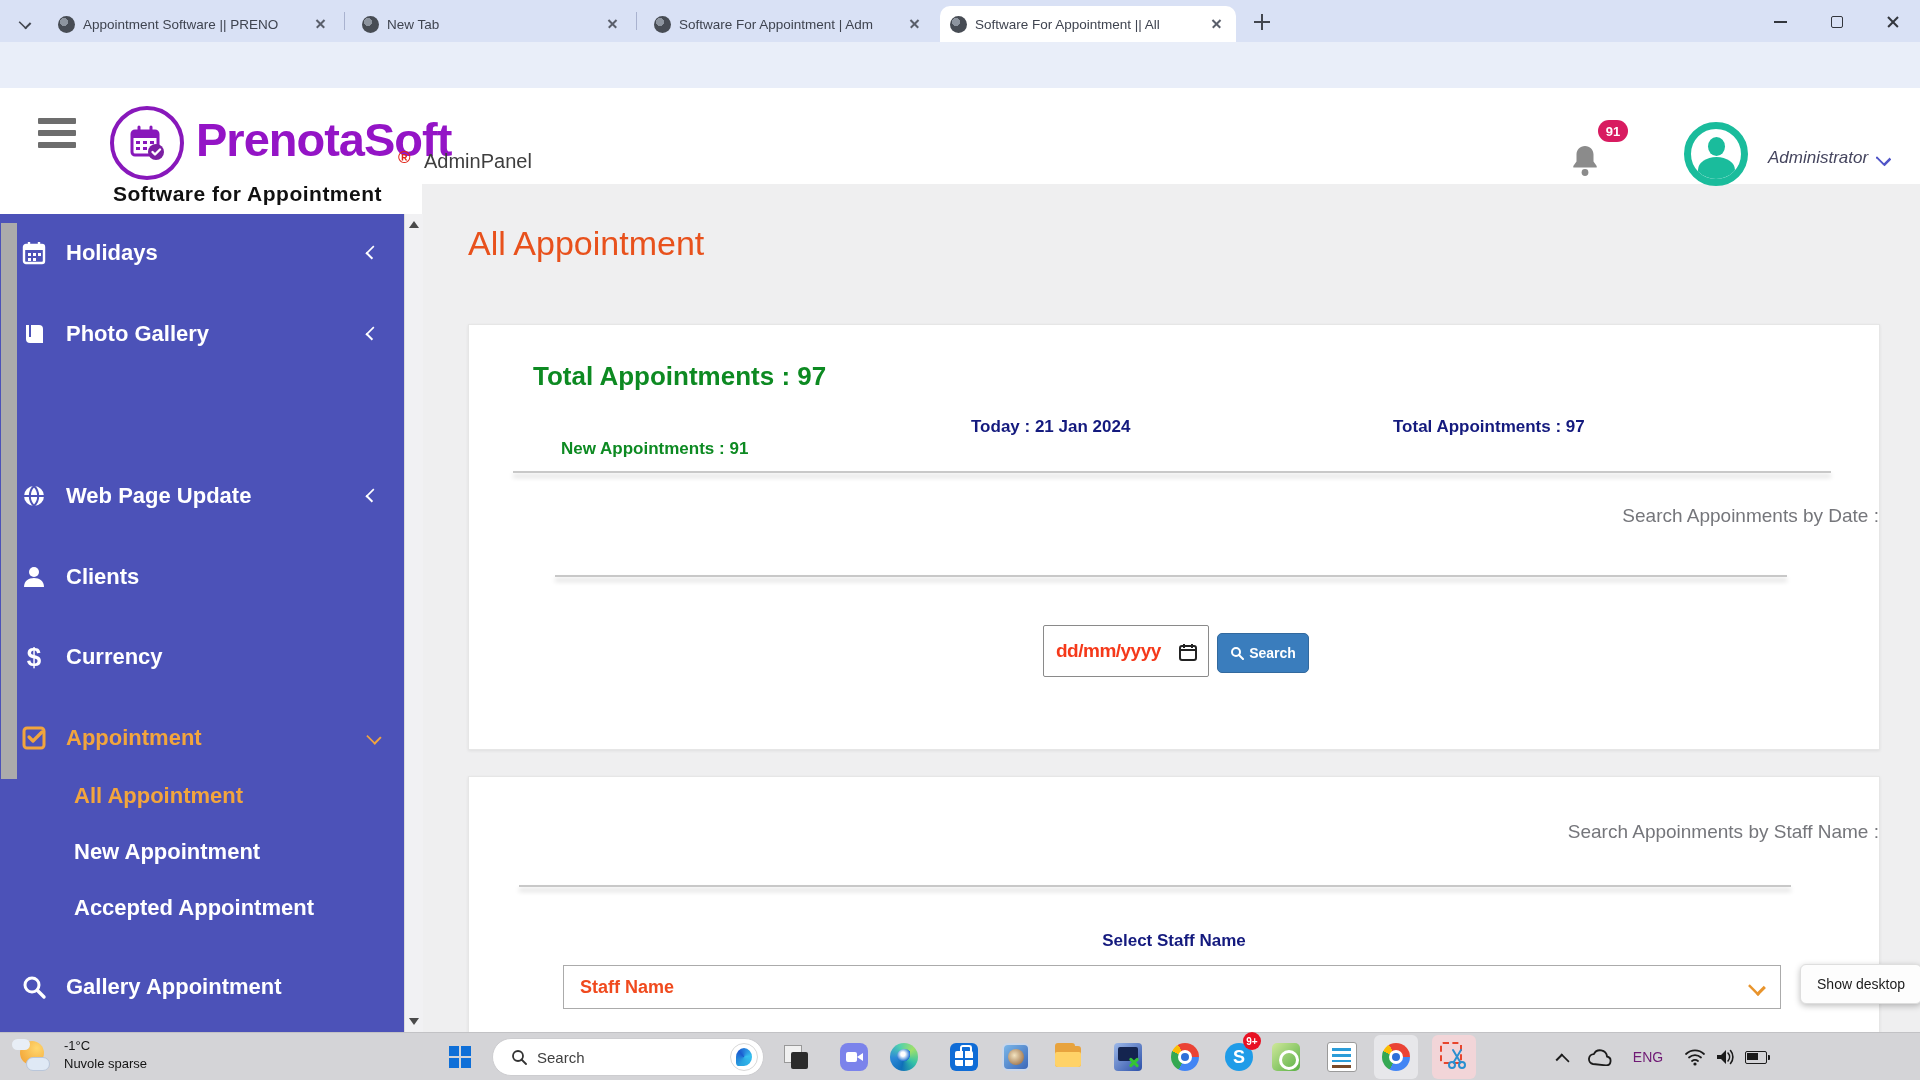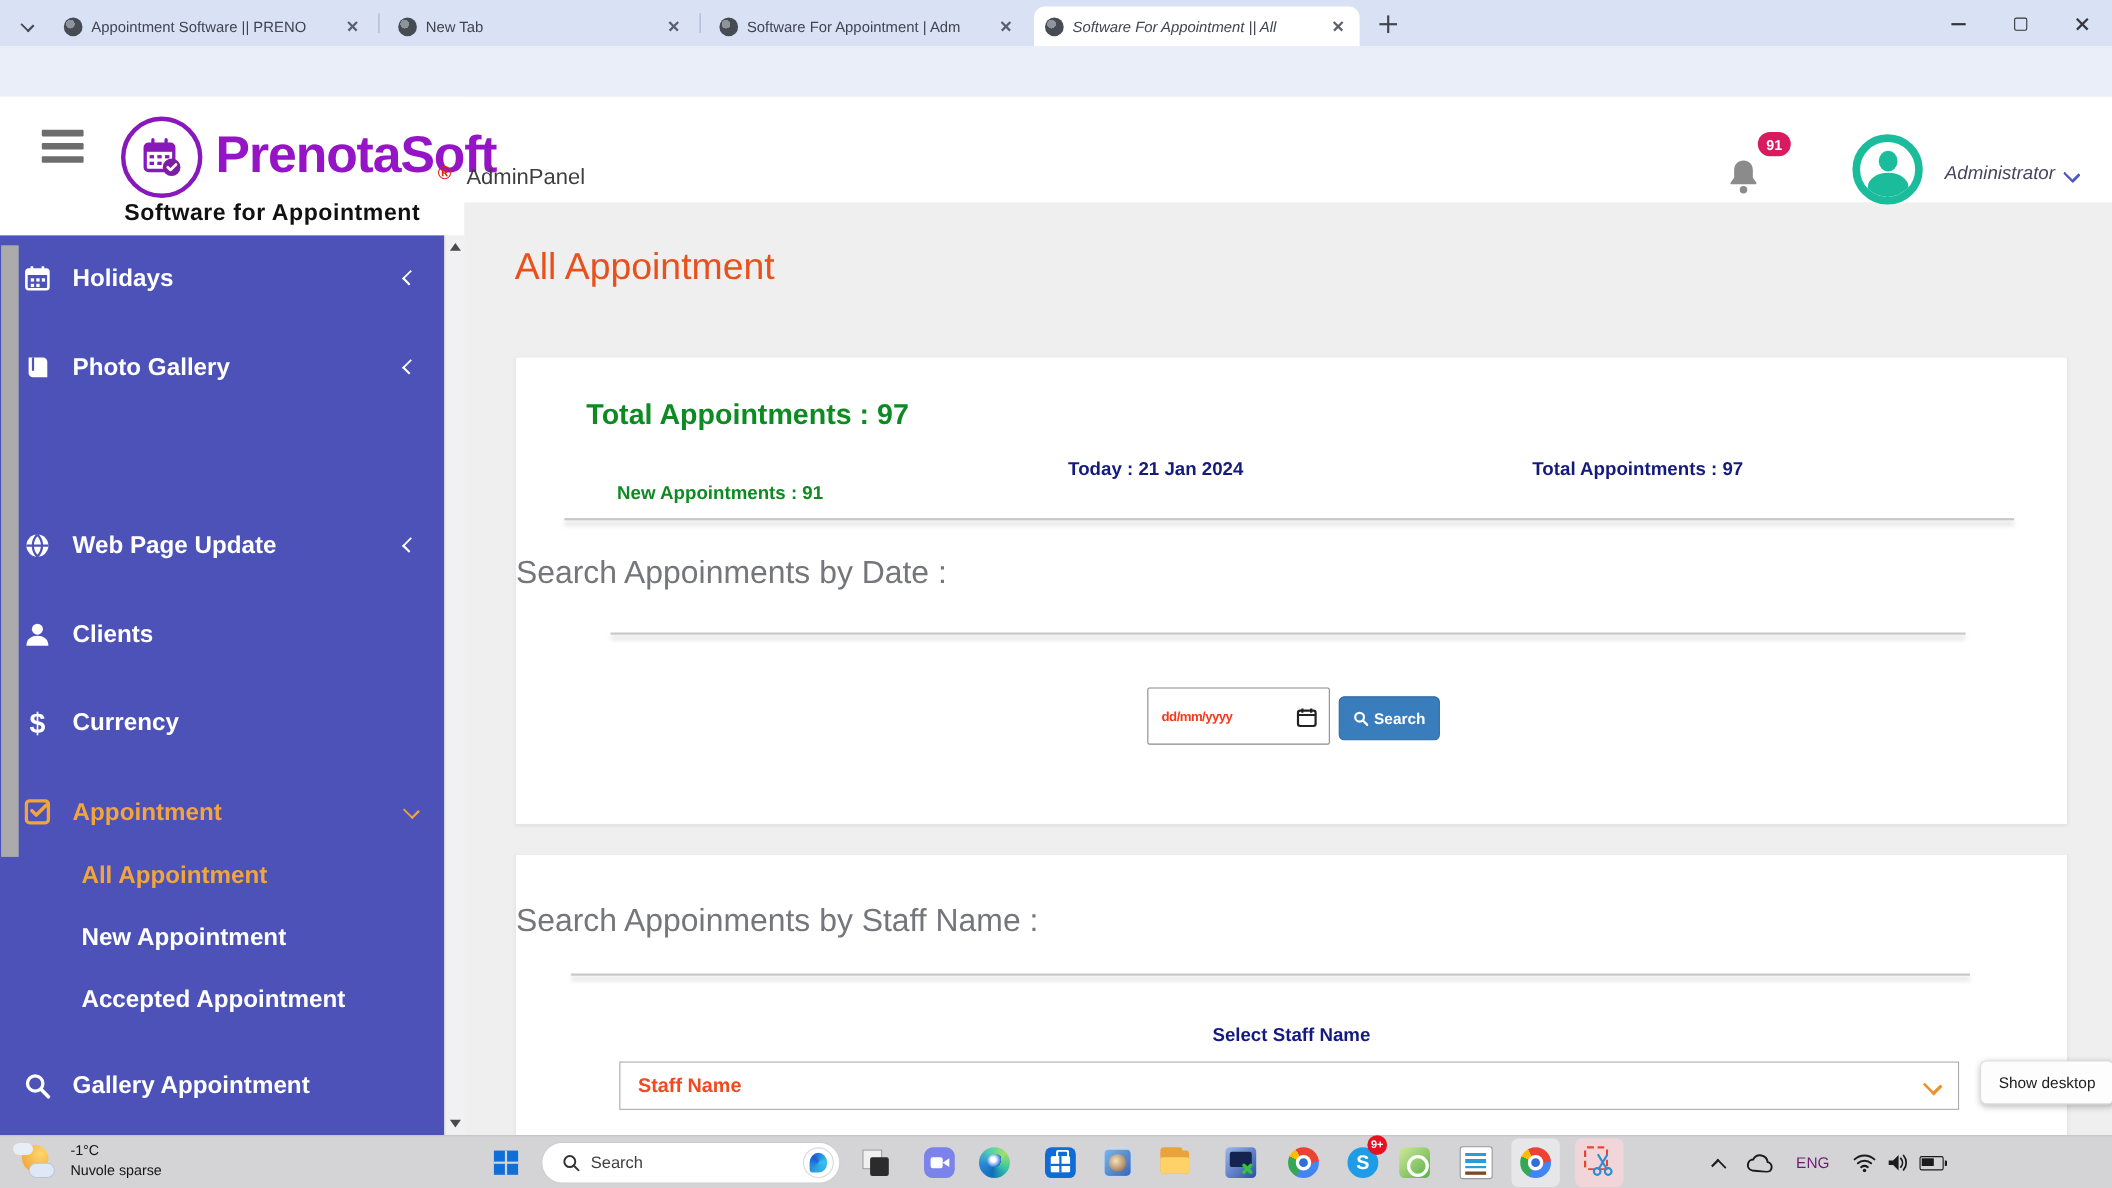--- a/index.html
+++ b/index.html
@@ -4,21 +4,21 @@
 <style>
   html,body{margin:0;padding:0;background:#000;}
   #screen{position:relative;width:1920px;height:1080px;overflow:hidden;
     font-family:"Liberation Sans",sans-serif;background:#efeff0;padding-left:25px;}
   .abs{position:absolute;}
 
   
   #tabbar{left:0;top:0;width:1920px;height:42px;background:#d9e1f5;}
   .tab{top:6px;height:36px;border-radius:10px 10px 0 0;display:flex;align-items:center;padding:0 10px;box-sizing:border-box;}
   .tab .title{font-size:13.5px;color:#3f4450;white-space:nowrap;overflow:hidden;flex:1;margin:0 8px;}
-  .tab.active{background:#fff;font-style:italic;}
+  .tab.active{background:#fff;}
   .favicon{width:17px;height:17px;border-radius:50%;flex:0 0 17px;
     background:radial-gradient(circle at 35% 35%,#8d949e 0 25%,#474c54 26% 100%);}
   .tabclose{width:18px;height:18px;position:relative;flex:0 0 18px;border-radius:50%;}
   .tabclose::before,.tabclose::after{content:"";position:absolute;left:3px;top:8px;width:11px;height:1.6px;background:#5a5f6b;}
   .tabclose::before{transform:rotate(45deg);}.tabclose::after{transform:rotate(-45deg);}
   .tabsep{top:12px;width:1px;height:18px;background:#a9b2cf;}
   #tabsearch{left:12px;top:9px;width:26px;height:26px;border-radius:50%;}
   #tabsearch::before{content:"";position:absolute;left:8px;top:9px;width:8px;height:8px;border-right:2px solid #42464f;border-bottom:2px solid #42464f;transform:rotate(45deg) scale(1,.8);}
   #newtab{left:1250px;top:10px;width:24px;height:24px;}
   #newtab::before,#newtab::after{content:"";position:absolute;background:#42464f;}
@@ -83,23 +83,23 @@
   
   #pagetitle{left:468px;top:224px;font-size:34px;color:#e8511c;}
   .card{background:#fff;border:1px solid #e6e6e6;box-shadow:0 1px 3px rgba(0,0,0,.07);}
   #card1{left:468px;top:324px;width:1410px;height:424px;}
   #card2{left:468px;top:776px;width:1410px;height:304px;}
   .rule{position:absolute;height:2px;background:#c8c8c8;box-shadow:0 4px 5px rgba(0,0,0,.22);}
   #totalhead{left:64px;top:36px;font-size:26px;font-weight:700;color:#0d8a22;position:absolute;}
   #newappt{left:92px;top:114px;font-size:17px;font-weight:700;color:#0d8a22;position:absolute;}
   #todaytxt{left:502px;top:92px;font-size:17px;font-weight:700;color:#141a7e;position:absolute;}
   #totalright{left:924px;top:92px;font-size:17px;font-weight:700;color:#141a7e;position:absolute;}
-  .secheading{position:absolute;left:0;width:100%;text-align:left;font-size:29px;color:#75767b;}
+  .secheading{position:absolute;left:0;width:100%;text-align:right;font-size:19px;color:#75767b;}
   #dateinput{position:absolute;left:574px;top:300px;width:166px;height:52px;border:1px solid #8a8a8a;border-radius:2px;background:#fff;box-sizing:border-box;display:flex;align-items:center;}
-  #dateinput .ph{margin-left:12px;font-size:12px;font-weight:700;color:#f5391a;letter-spacing:-.5px;text-align:right;}
+  #dateinput .ph{margin-left:12px;font-size:19px;font-weight:700;color:#f5391a;letter-spacing:-.5px;text-align:right;}
   #searchbtn{position:absolute;left:748px;top:308px;width:90px;height:38px;background:#3a7dbd;border:1px solid #32699e;border-radius:5px;display:flex;align-items:center;justify-content:center;color:#fff;cursor:pointer;}
   #searchbtn .blabel{font-size:14px;font-weight:700;margin-left:5px;}
   #selectlabel{position:absolute;left:0;top:154px;width:100%;text-align:center;font-size:17px;font-weight:700;color:#141a7e;}
   #staffselect{position:absolute;left:94px;top:188px;width:1218px;height:44px;border:1px solid #ababab;background:#fff;box-sizing:border-box;display:flex;align-items:center;}
   #staffselect .val{margin-left:16px;font-size:18px;font-weight:700;color:#f04a1e;}
   #selchev{position:absolute;right:16px;top:14px;width:11px;height:11px;border-right:3px solid #e8942c;border-bottom:3px solid #e8942c;transform:rotate(45deg) scale(1,.8);}
 
   #tooltip{left:1800px;top:964px;width:120px;height:38px;background:#fdfdfd;border:1px solid #dedede;border-radius:6px;box-shadow:0 2px 6px rgba(0,0,0,.25);display:flex;align-items:center;justify-content:center;font-size:14px;color:#1b1b1b;z-index:60;}
 
   

